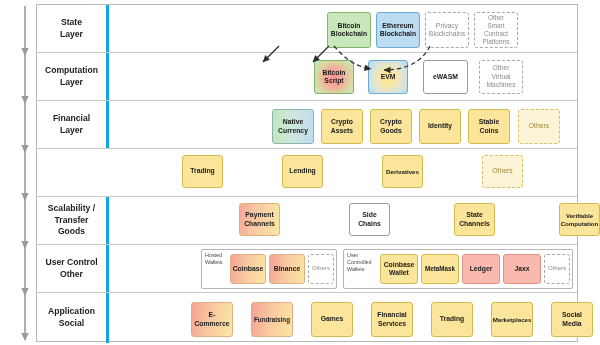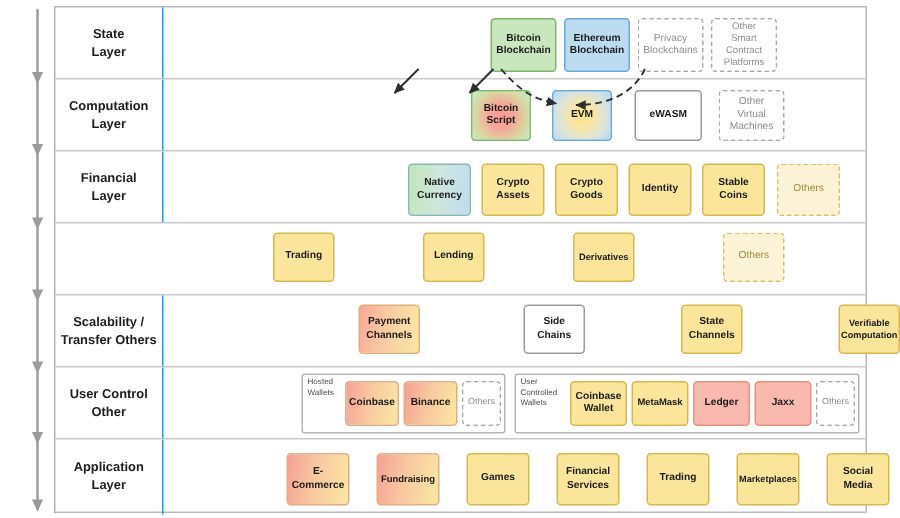--- a/index.html
+++ b/index.html
@@ -27,21 +27,21 @@
   .row{
     position:relative;
     display:flex;
     align-items:stretch;
     border-bottom:1px solid #c9c9c9;
     box-sizing:border-box;
   }
   .row:last-child{border-bottom:none;}
   .rowlabel{
     width:72px;flex:0 0 72px;
-    border-right:1px solid #0ea5e9;
+    border-right:3px solid #0ea5e9;
     display:flex;align-items:center;justify-content:center;
     text-align:center;
     font-size:8.6px;font-weight:bold;color:#1c1c1c;
     line-height:1.35;
     padding:0 3px;
     box-sizing:border-box;
     white-space:pre-line;
   }
   .rowbody{
     flex:1 1 auto;position:relative;
@@ -168,21 +168,21 @@
       <div class="rowbody">
         <div class="node f-yellow" style="left:145px;top:6px;width:41px;height:33px;">Trading</div>
         <div class="node f-yellow" style="left:245px;top:6px;width:41px;height:33px;">Lending</div>
         <div class="node f-yellow" style="left:345px;top:6px;width:41px;height:33px;font-size:6.2px;">Derivatives</div>
         <div class="node f-dashed-y" style="left:445px;top:6px;width:41px;height:33px;">Others</div>
       </div>
     </div>
 
     <div class="row" style="height:48px;">
       <div class="rowlabel">Scalability /
-Transfer Others</div>
+Transfer Goods</div>
       <div class="rowbody">
         <div class="node g-redyellow" style="left:130px;top:6px;width:41px;height:33px;">Payment
 Channels</div>
         <div class="node f-white" style="left:240px;top:6px;width:41px;height:33px;">Side
 Chains</div>
         <div class="node f-yellow" style="left:345px;top:6px;width:41px;height:33px;">State
 Channels</div>
         <div class="node f-yellow" style="left:450px;top:6px;width:41px;height:33px;font-size:6.1px;">Verifiable
 Computation</div>
       </div>
@@ -208,21 +208,21 @@
 Wallet</div>
         <div class="node f-yellow" style="left:312px;top:9px;width:38px;height:30px;font-size:6.3px;">MetaMask</div>
         <div class="node f-pink" style="left:353px;top:9px;width:38px;height:30px;">Ledger</div>
         <div class="node f-pink" style="left:394px;top:9px;width:38px;height:30px;">Jaxx</div>
         <div class="node f-dashed" style="left:435px;top:9px;width:26px;height:30px;font-size:6px;">Others</div>
       </div>
     </div>
 
     <div class="row" style="height:50px;">
       <div class="rowlabel">Application
-Layer</div>
+Social</div>
       <div class="rowbody">
         <div class="node g-pinkyellow" style="left:82px;top:9px;width:42px;height:35px;">E-
 Commerce</div>
         <div class="node g-pinkyellow" style="left:142px;top:9px;width:42px;height:35px;font-size:6.3px;">Fundraising</div>
         <div class="node f-yellow" style="left:202px;top:9px;width:42px;height:35px;">Games</div>
         <div class="node f-yellow" style="left:262px;top:9px;width:42px;height:35px;">Financial
 Services</div>
         <div class="node f-yellow" style="left:322px;top:9px;width:42px;height:35px;">Trading</div>
         <div class="node f-yellow" style="left:382px;top:9px;width:42px;height:35px;font-size:6.1px;">Marketplaces</div>
         <div class="node f-yellow" style="left:442px;top:9px;width:42px;height:35px;">Social

